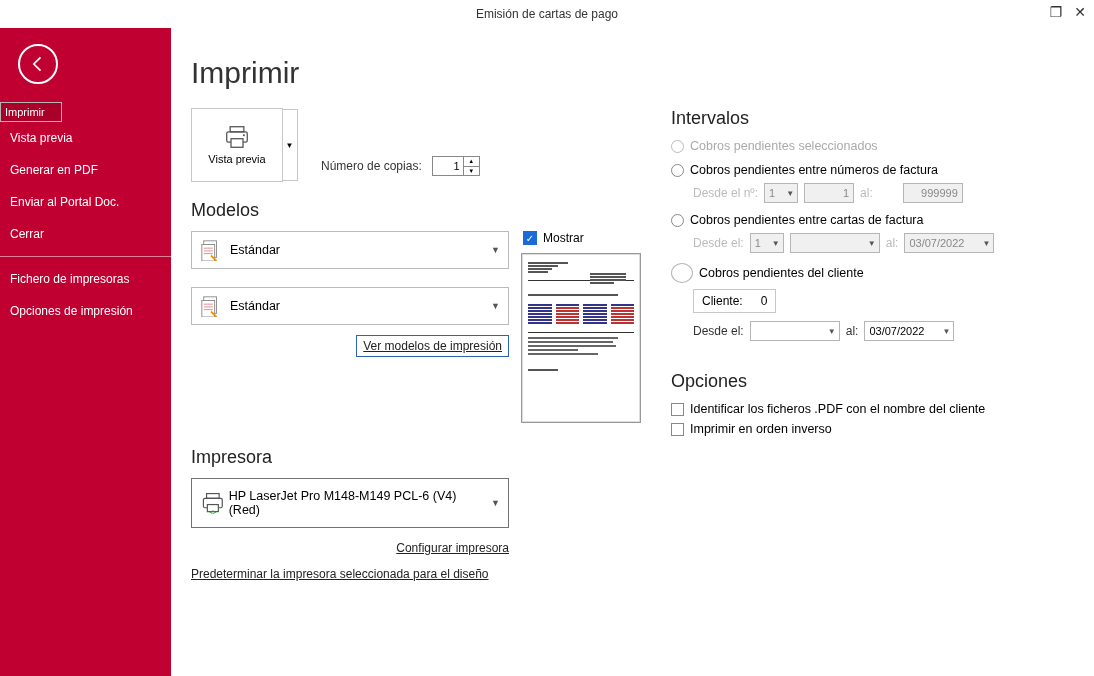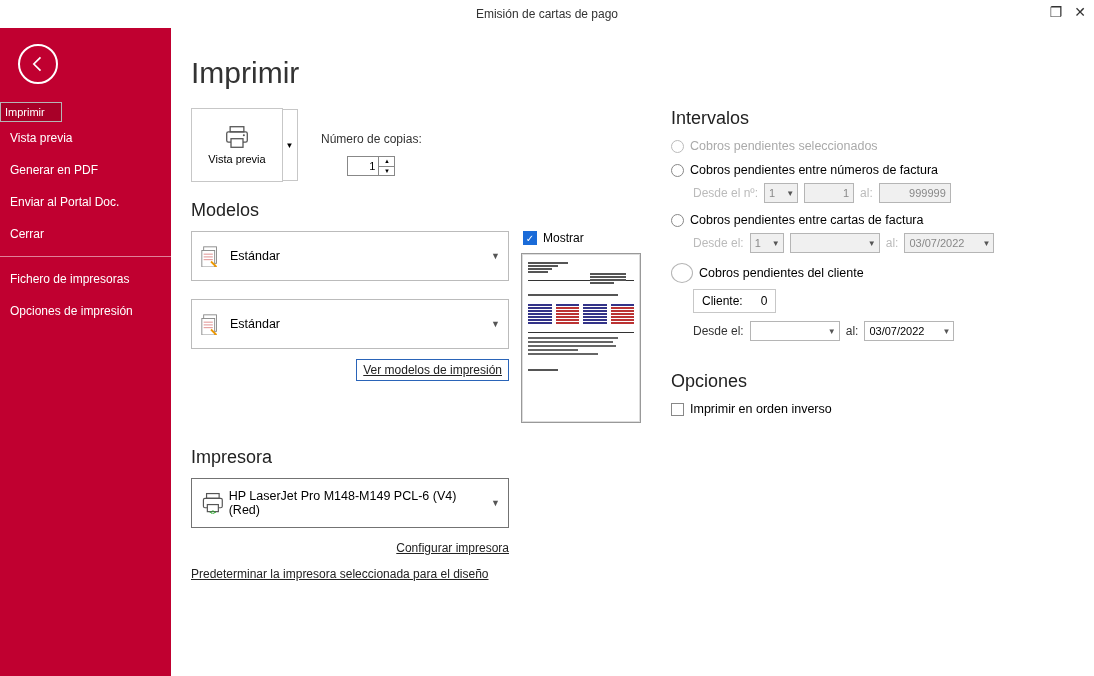--- a/index.html
+++ b/index.html
@@ -78,21 +78,21 @@
 .copies-label { font-size: 12px; color: #333; }
 .copies-spin { width: 48px; height: 20px; border: 1px solid #888; display: flex; }
 .copies-spin input { width: 30px; border: none; text-align: right; padding-right: 3px; font-size: 11px; }
 .copies-spin .spin-btns { width: 16px; border-left: 1px solid #888; display:flex; flex-direction:column; }
 .copies-spin .spin-btns div { flex:1; font-size:6px; display:flex; align-items:center; justify-content:center; border-bottom:1px solid #888; }
 .copies-spin .spin-btns div:last-child { border-bottom:none; }
 
 .model-row-wrap { display: flex; gap: 12px; align-items: flex-start; }
 .model-col { width: 318px; }
 .model-select {
-  height: 50px;
+  height: 38px;
   border: 1px solid #bbb;
   display: flex; align-items: center;
   padding: 0 8px;
   margin-bottom: 18px;
   gap: 8px;
   font-size: 12.5px;
 }
 .model-select .doc-icon { width: 22px; height: 22px; }
 .model-select .caret { margin-left: auto; font-size: 9px; color: #555; }
 .link-box {
@@ -209,21 +209,21 @@
                 <rect x="4" y="8" width="24" height="12" rx="2" fill="none" stroke="#555" stroke-width="1.5"></rect>
                 <rect x="9" y="16" width="14" height="10" fill="#fff" stroke="#555" stroke-width="1.5"></rect>
                 <circle cx="24" cy="12" r="1.2" fill="#555"></circle>
               </svg>
               <span>Vista previa</span>
               <div class="vista-drop">
                 <span style="font-size:8px;">▼</span>
               </div>
             </div>
           </div>
-          <div style="display:flex; align-items:center; gap:10px; padding-bottom:6px; margin-left:20px;flex-direction:column;">
+          <div style="display:flex; align-items:center; gap:10px; padding-bottom:6px; margin-left:20px;">
             <span class="copies-label">Número de copias:</span>
             <div class="copies-spin">
               <input value="1" style="">
               <div class="spin-btns">
                 <div>▲</div>
                 <div>▼</div>
               </div>
             </div>
           </div>
         </div>
@@ -363,21 +363,21 @@
           <span>Cobros pendientes entre números de factura</span>
         </div>
         <div class="sub-fields">
           <span class="lbl dim">Desde el nº:</span>
           <span class="sel ro" style="width:34px;">
               <span>1</span>
               <span class="car">▼</span>
             </span>
           <input class="txt ro" style="width: 50px;" value="1">
           <span class="lbl dim">al:</span>
-          <input class="txt ro" style="width: 72px;" value="999999">
+          <input class="txt ro" style="width: 60px; margin-left: 24px;" value="999999">
         </div>
 
         <div class="radio-row">
           <span class="radio"></span>
           <span>Cobros pendientes entre cartas de factura</span>
         </div>
         <div class="sub-fields">
           <span class="lbl dim">Desde el:</span>
           <span class="sel ro" style="width:34px;">
               <span>1</span>
@@ -409,18 +409,22 @@
           <span class="lbl dark">al:</span>
           <span class="sel" style="width:90px;">
               <span>03/07/2022</span>
               <span class="car">▼</span>
             </span>
         </div>
 
         <h3 style="margin-top:30px;">Opciones</h3>
         <div class="opt-check">
           <span class="cb"></span>
+          <span>Identificar los ficheros .PDF con el nombre del cliente</span>
+        </div>
+        <div class="opt-check">
+          <span class="cb"></span>
           <span>Imprimir en orden inverso</span>
         </div>
       </div>
     </div>
   </div>
 </div>
 
 </body></html>

